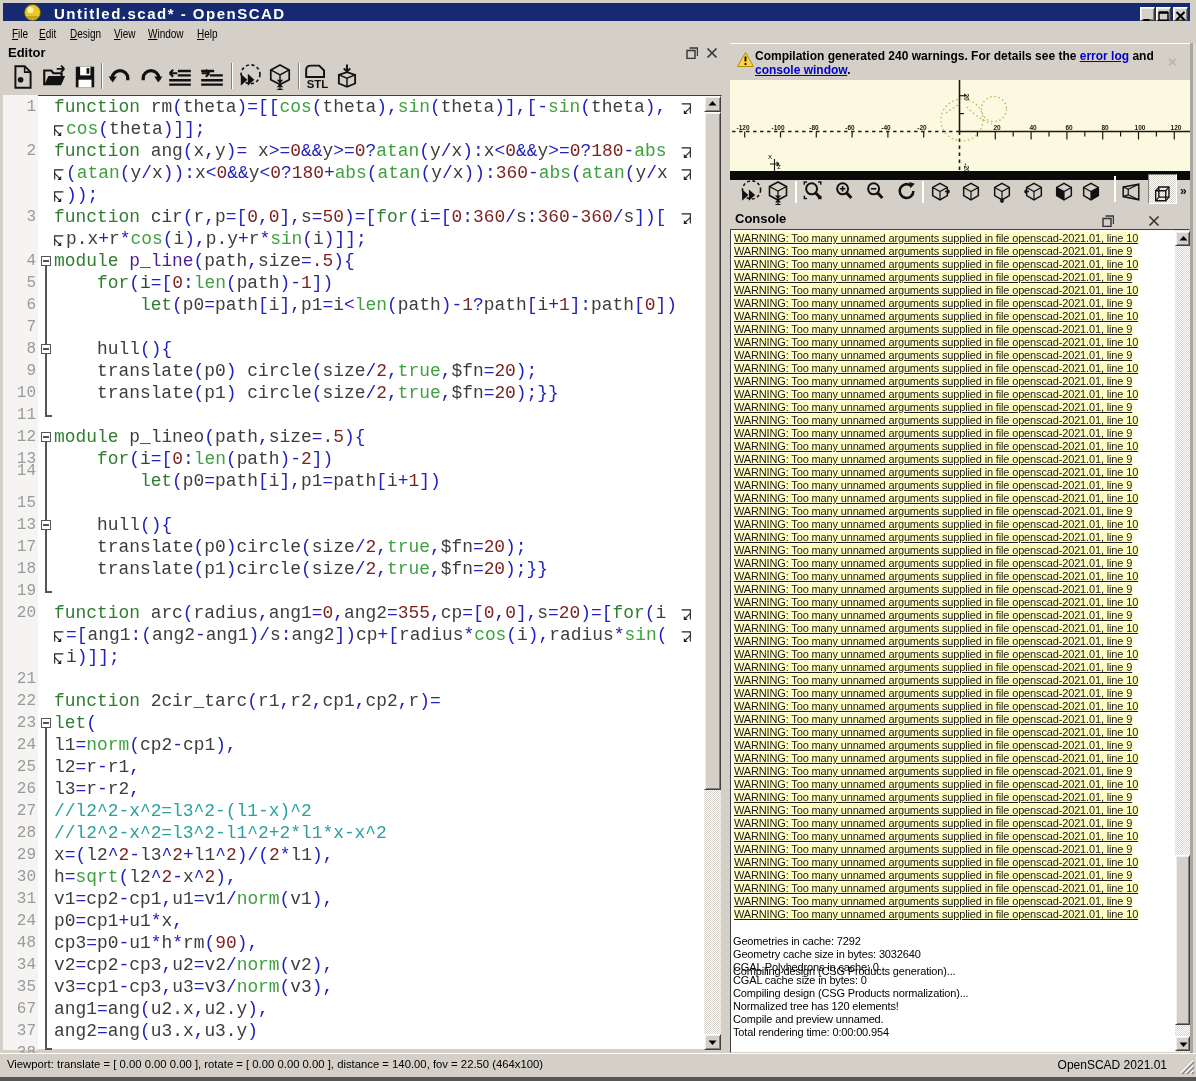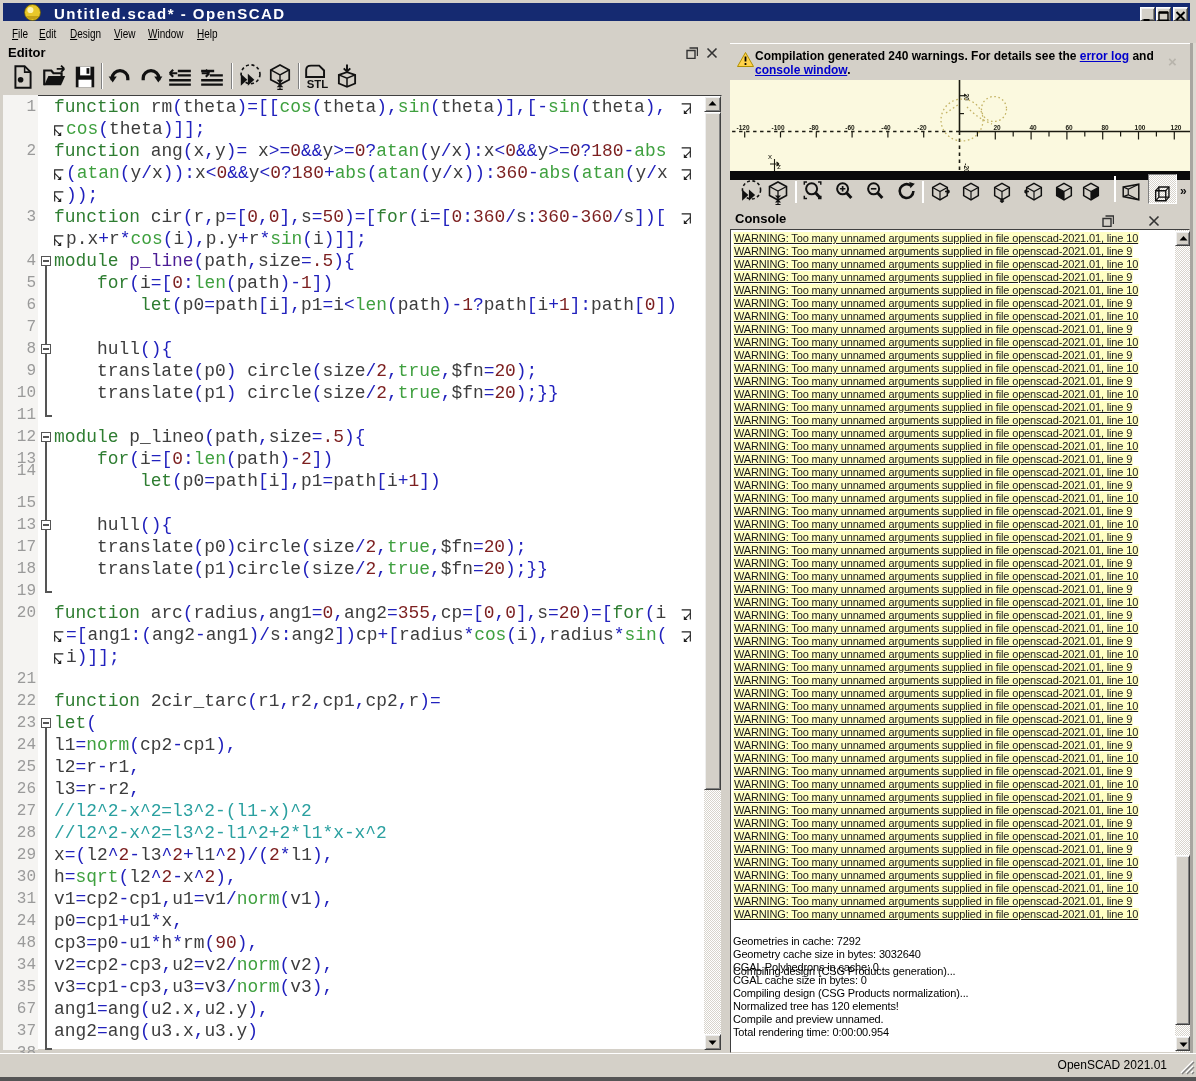--- a/index.html
+++ b/index.html
@@ -540,20 +540,21 @@
       <path d="M8.5 5 L12.5 9.5 H4.5 Z" fill="#000"></path>
     </svg>
   </div>
 <div class="sthumb" style="left:1175px;top:855px;width:15px;height:170px"></div>
 <div class="sbtn" style="left:1175px;top:1036px;width:15px;height:15px">
     <svg width="15" height="15" viewBox="0 0 15 15">
       <path d="M8.5 11 L12.5 6.5 H4.5 Z" fill="#000"></path>
     </svg>
   </div>
 <div class="statusbar">
+<div class="statusl">Viewport: translate = [ 0.00 0.00 0.00 ], rotate = [ 0.00 0.00 0.00 ], distance = 140.00, fov = 22.50 (464x100)</div>
 <div class="statusr">OpenSCAD 2021.01</div>
 <svg width="20" height="20" viewBox="0 0 20 20" style="position:absolute;right:1px;bottom:2px">
       <g stroke-width="1.5">
         <path d="M18 6 L6 18" stroke="#fff"></path>
         <path d="M19 7 L7 19" stroke="#808080"></path>
         <path d="M18 11 L11 18" stroke="#fff"></path>
         <path d="M19 12 L12 19" stroke="#808080"></path>
         <path d="M18 16 L16 18" stroke="#fff"></path>
         <path d="M19 17 L17 19" stroke="#808080"></path>
       </g>

